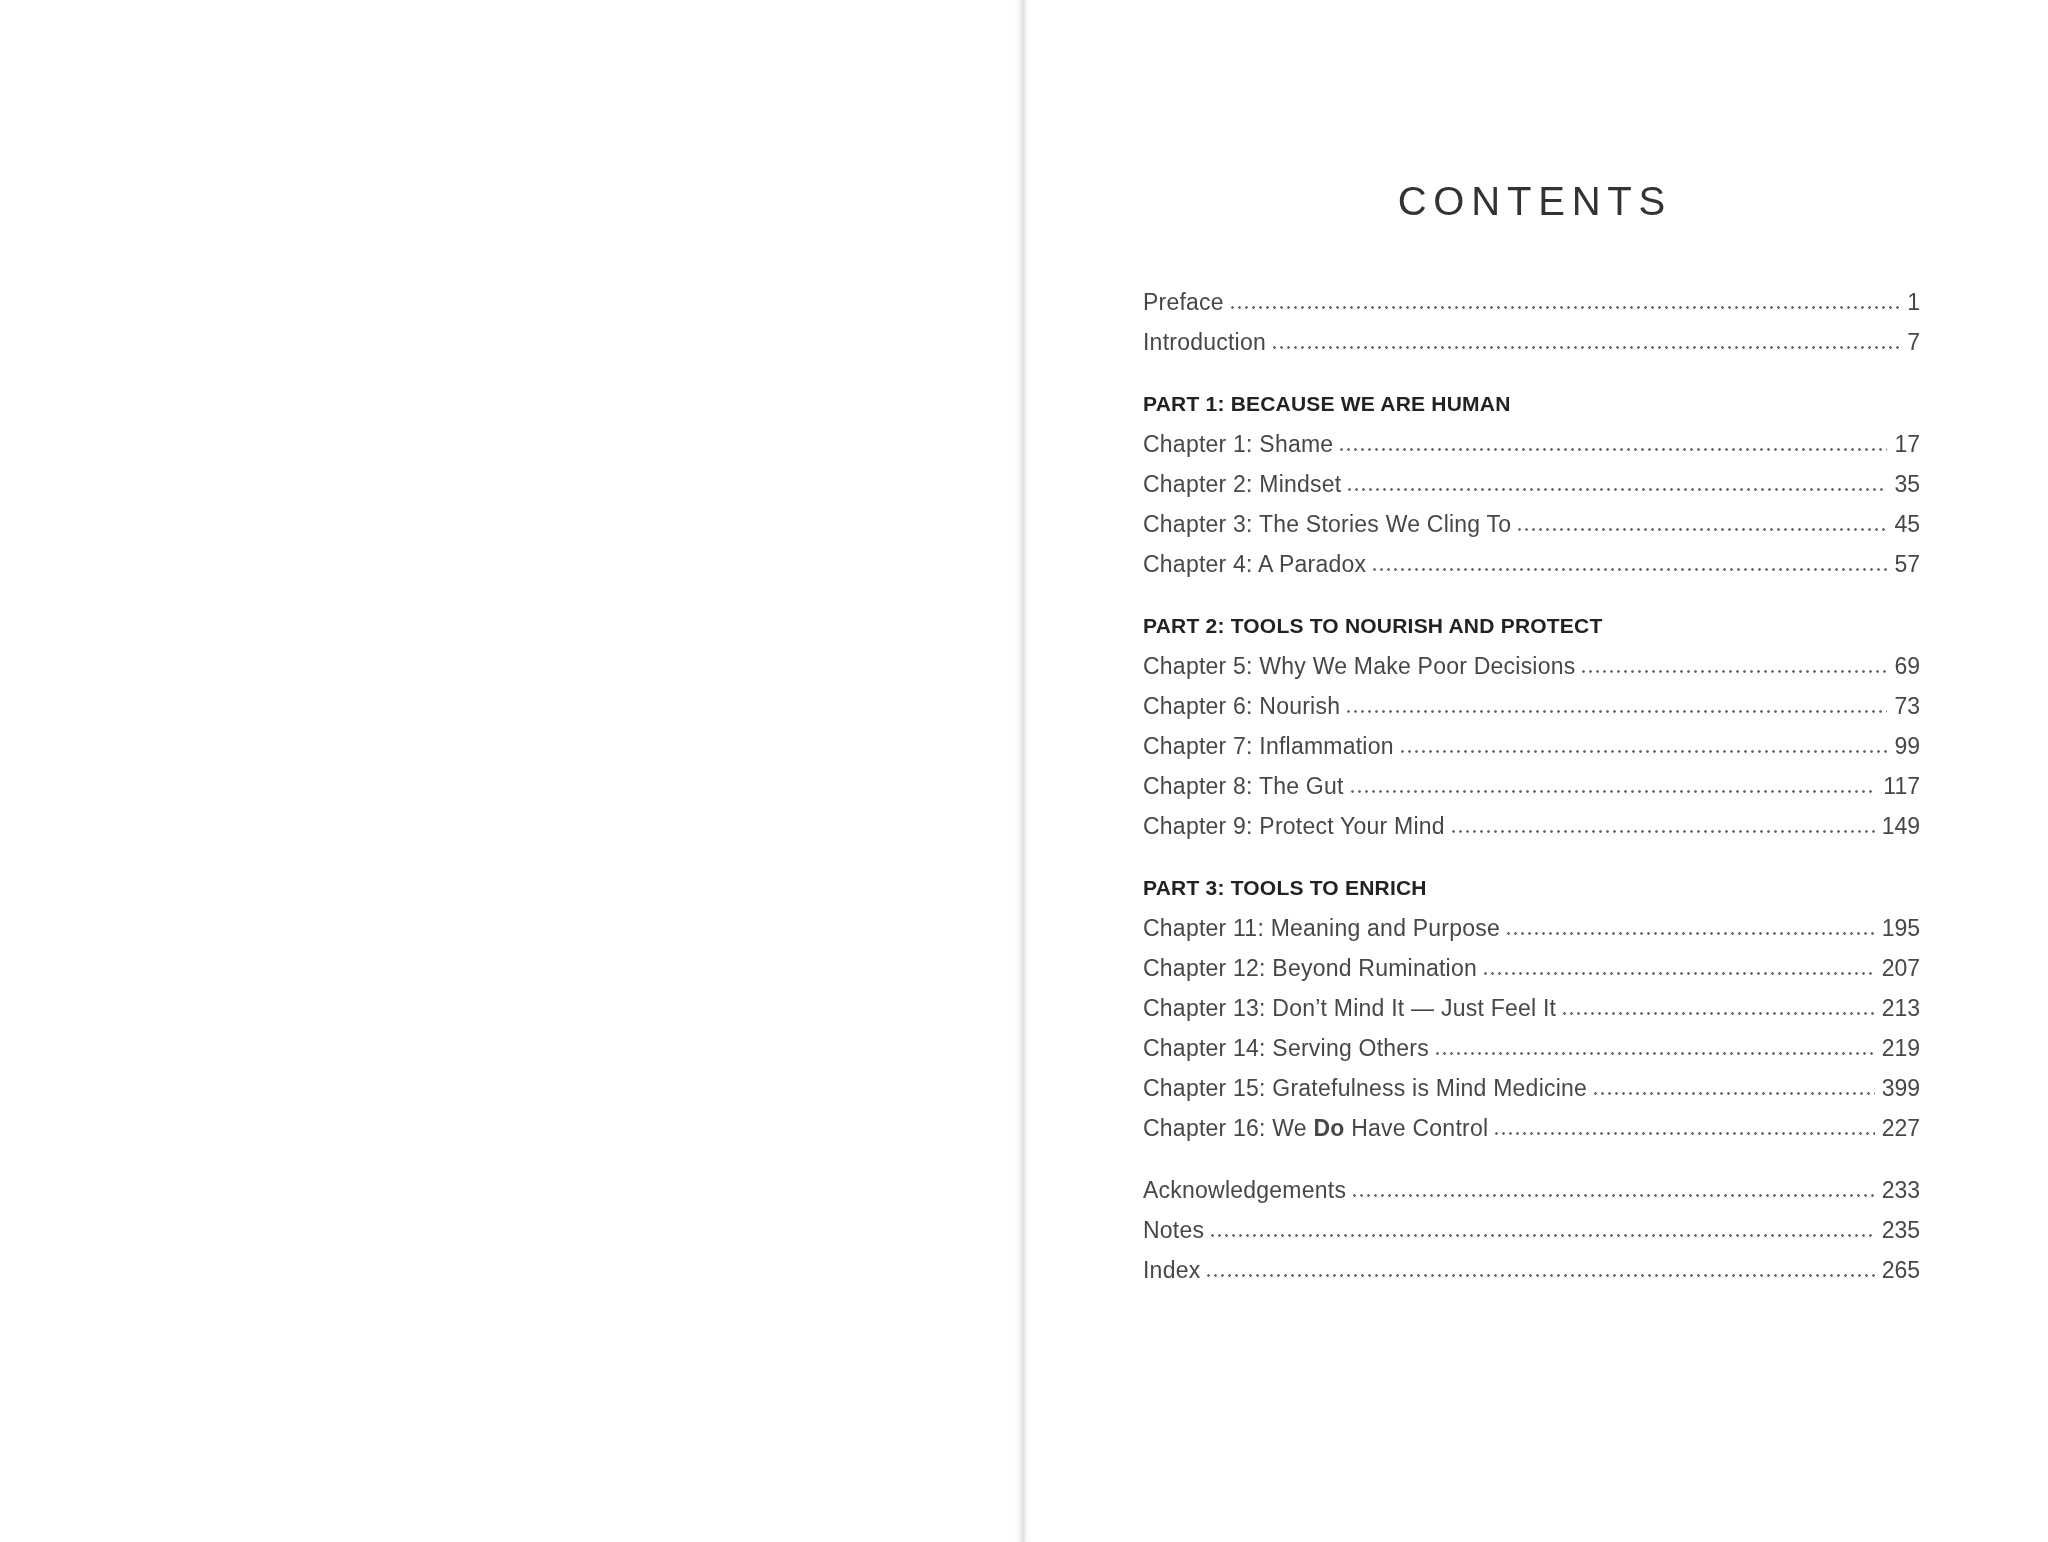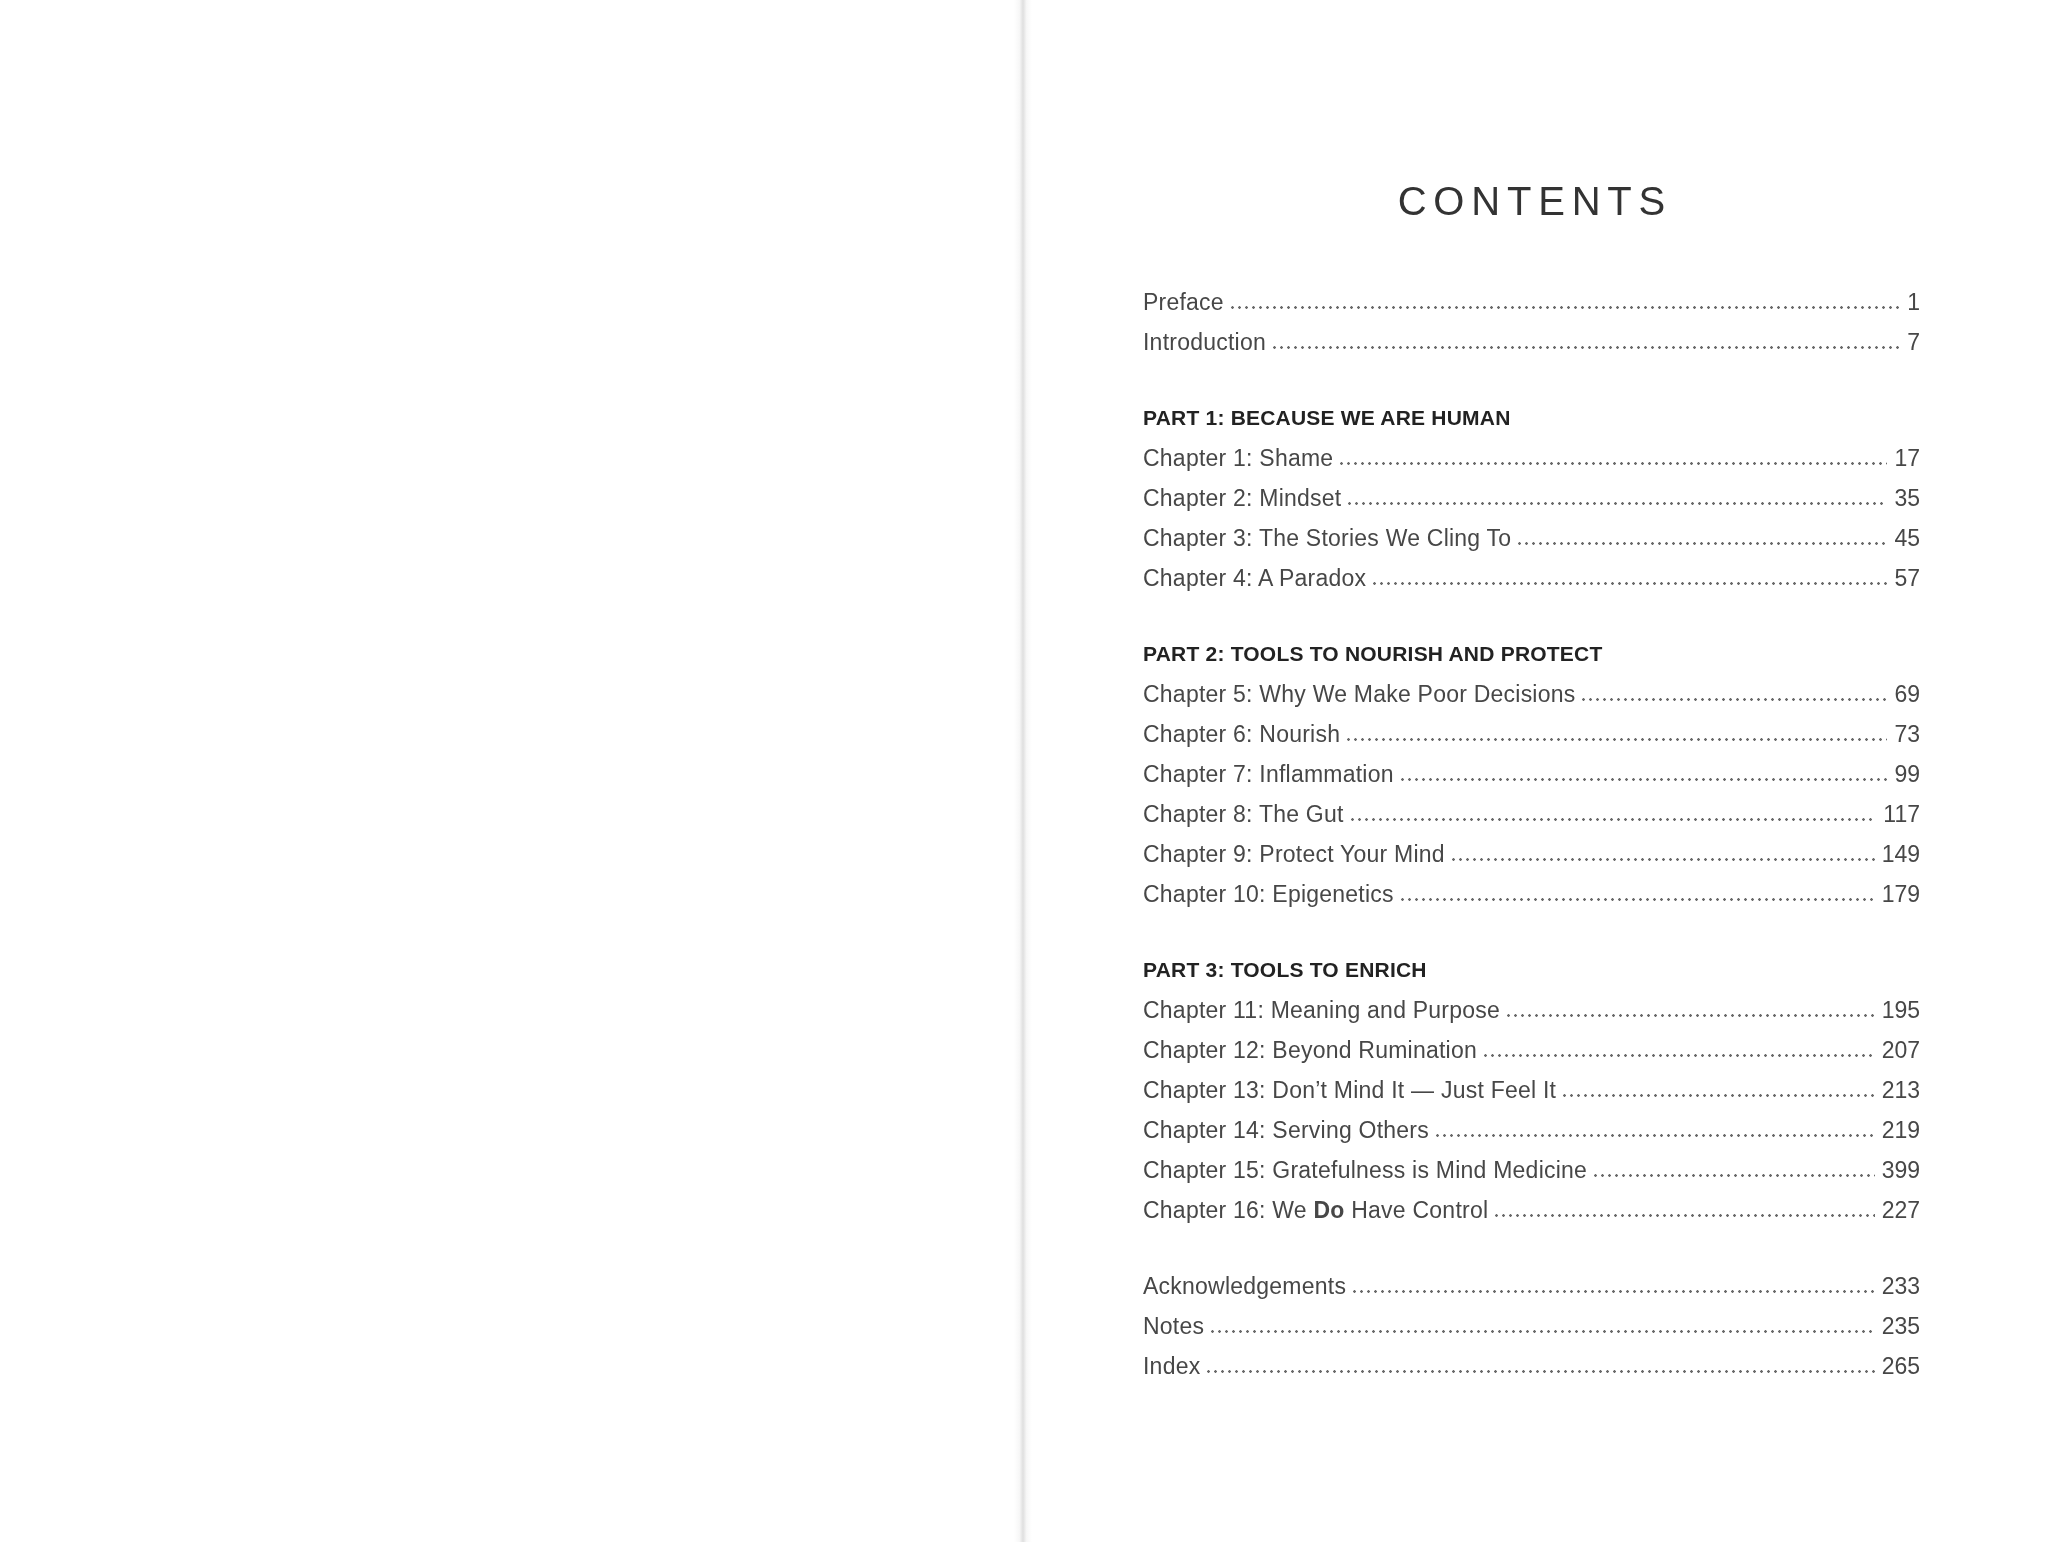--- a/index.html
+++ b/index.html
@@ -40,21 +40,21 @@
   .title {
     margin: 178px 0 0 0;
     font-size: 40px;
     font-weight: 300;
     line-height: 46px;
     letter-spacing: 0.17em;
     text-indent: 0.17em; 
     text-align: center;
     color: var(--title, #333333);
   }
-  .section { margin-top: 36px; }
+  .section { margin-top: 22px; }
   .section.first { margin-top: 58px; }
   .part-heading {
     font-size: 21px;
     font-weight: 700;
     line-height: 40px;
     letter-spacing: 0.01em;
     color: var(--heading, #222222);
     white-space: nowrap;
   }
   .row {
@@ -142,25 +142,20 @@
           <div class="row">
             <span class="label"><span>Chapter 8: The Gut</span></span>
             <span class="leader"></span>
             <span class="page-num">117</span>
           </div>
           <div class="row">
             <span class="label"><span>Chapter 9: Protect Your Mind</span></span>
             <span class="leader"></span>
             <span class="page-num">149</span>
           </div>
-          <div class="row">
-            <span class="label"><span>Chapter 10: Epigenetics</span></span>
-            <span class="leader"></span>
-            <span class="page-num">179</span>
-          </div>
         </div>
         <div class="section">
           <div class="part-heading">PART 3: TOOLS TO ENRICH</div>
           <div class="row">
             <span class="label"><span>Chapter 11: Meaning and Purpose</span></span>
             <span class="leader"></span>
             <span class="page-num">195</span>
           </div>
           <div class="row">
             <span class="label"><span>Chapter 12: Beyond Rumination</span></span>

